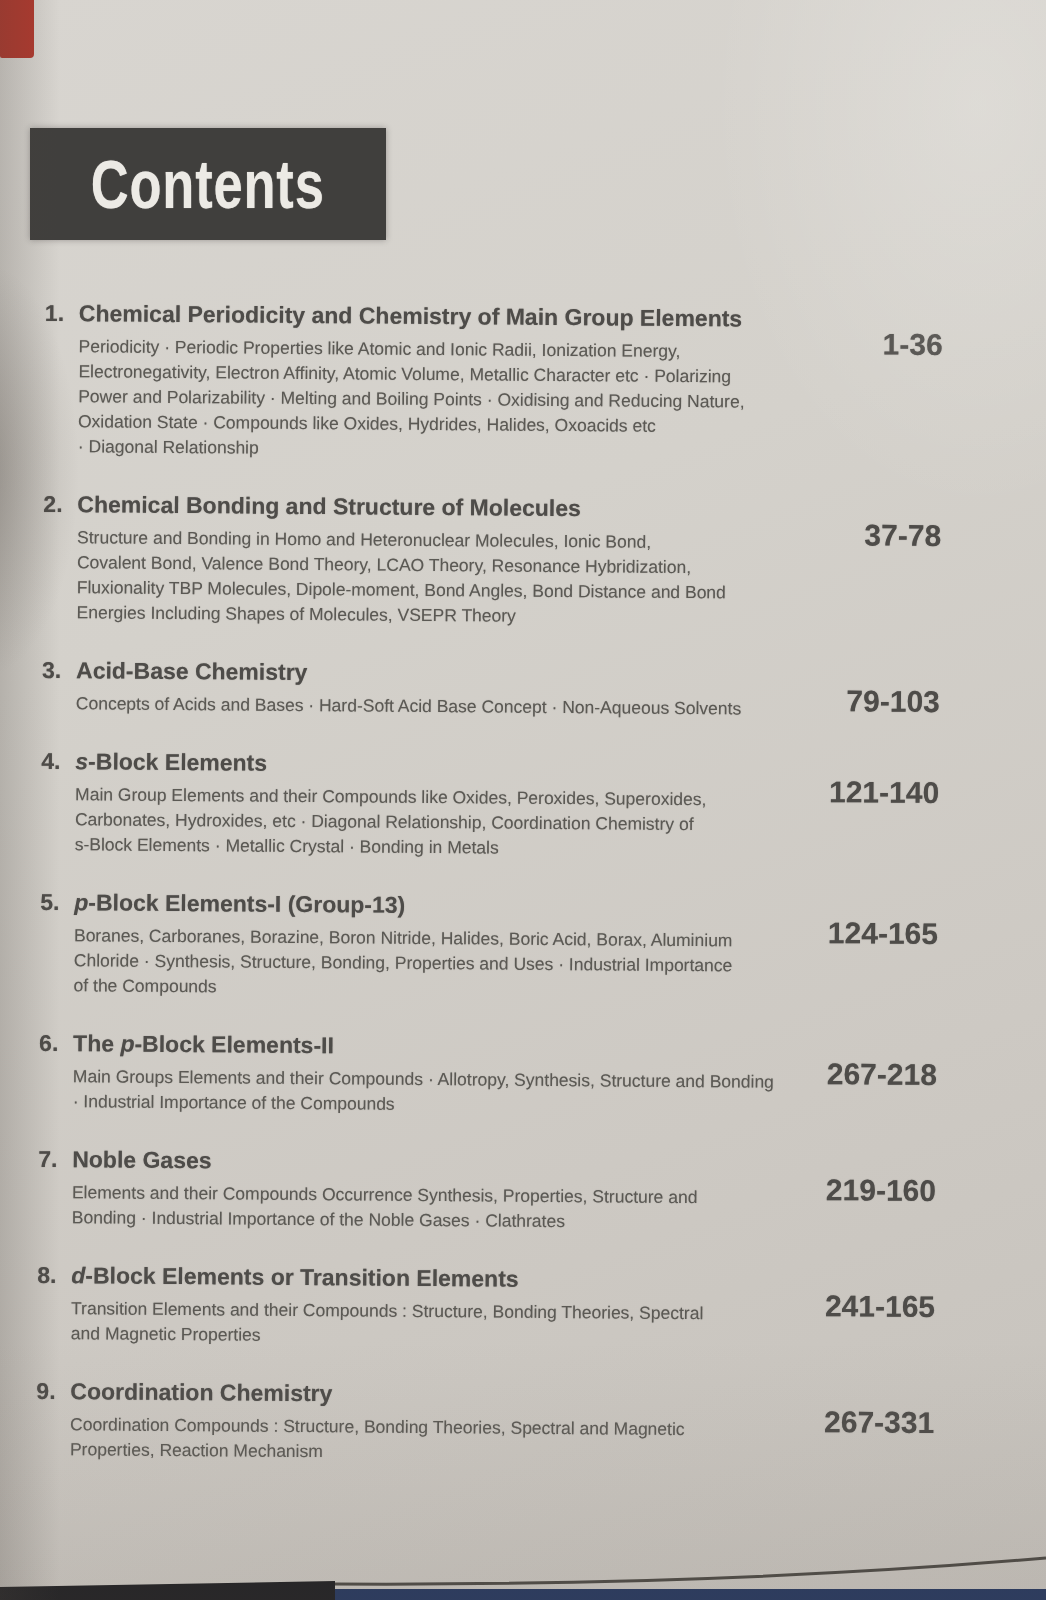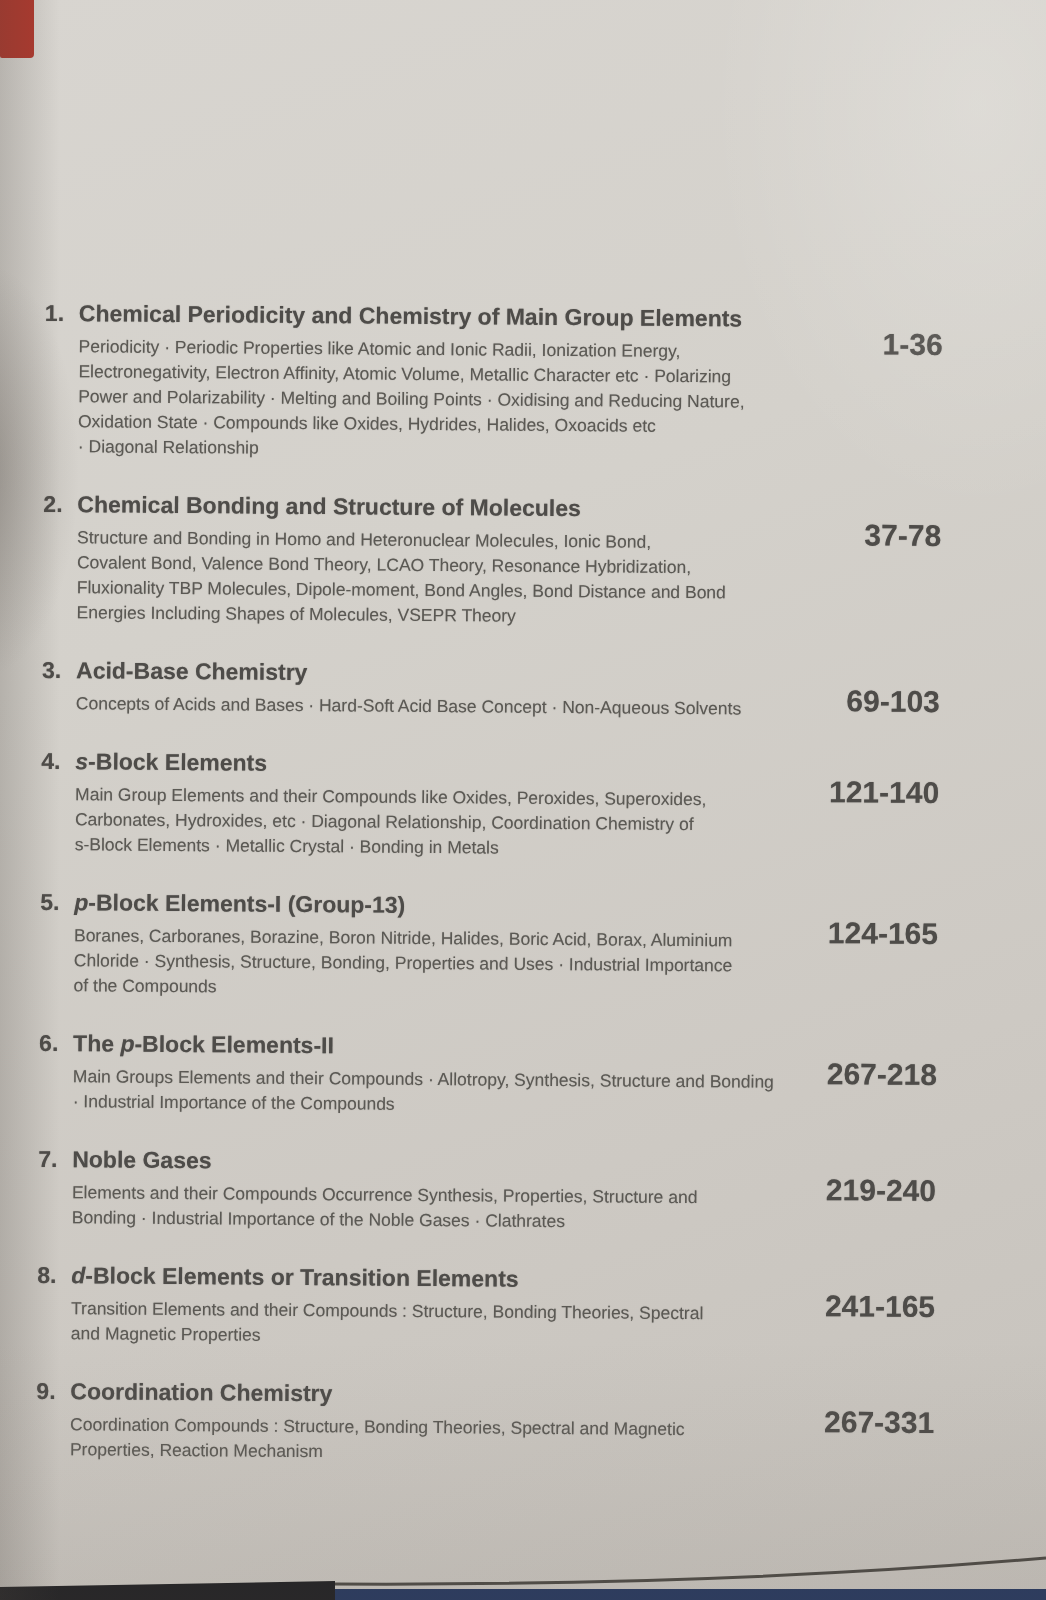--- a/index.html
+++ b/index.html
@@ -75,20 +75,23 @@
   
   .bottom-svg{position:absolute;left:0;bottom:0;pointer-events:none;}
 </style>
 </head>
 <body>
 
 <div class="photo">
 
   <div class="red-tab" style="background: rgb(176, 57, 46);"></div>
 
+  <div class="title-box" style="background: rgb(64, 63, 61);">
+    <span class="t">Contents</span>
+  </div>
 
   <div class="toc">
     <div class="entry">
       <div class="entry-head">
         <span class="entry-num">1.</span>
         <span class="entry-title"><span>Chemical Periodicity and Chemistry of Main Group Elements</span></span>
       </div>
       <span class="entry-pages">1-36</span>
       <div class="entry-desc">
           <div class="desc-line">Periodicity · Periodic Properties like Atomic and Ionic Radii, Ionization Energy,</div>
@@ -111,21 +114,21 @@
           <div class="desc-line">Fluxionality TBP Molecules, Dipole-moment, Bond Angles, Bond Distance and Bond</div>
           <div class="desc-line">Energies Including Shapes of Molecules, VSEPR Theory</div>
         </div>
     </div>
 
     <div class="entry">
       <div class="entry-head">
         <span class="entry-num">3.</span>
         <span class="entry-title"><span>Acid-Base Chemistry</span></span>
       </div>
-      <span class="entry-pages">69-103</span>
+      <span class="entry-pages">79-103</span>
       <div class="entry-desc">
           <div class="desc-line">Concepts of Acids and Bases · Hard-Soft Acid Base Concept · Non-Aqueous Solvents</div>
         </div>
     </div>
 
     <div class="entry">
       <div class="entry-head">
         <span class="entry-num">4.</span>
         <span class="entry-title"><span class="it">s</span><span>-Block Elements</span></span>
       </div>
@@ -160,21 +163,21 @@
           <div class="desc-line">Main Groups Elements and their Compounds  · Allotropy, Synthesis, Structure and Bonding</div>
           <div class="desc-line">· Industrial Importance of the Compounds</div>
         </div>
     </div>
 
     <div class="entry">
       <div class="entry-head">
         <span class="entry-num">7.</span>
         <span class="entry-title"><span>Noble Gases</span></span>
       </div>
-      <span class="entry-pages">219-240</span>
+      <span class="entry-pages">219-160</span>
       <div class="entry-desc">
           <div class="desc-line">Elements and their Compounds Occurrence Synthesis, Properties, Structure and</div>
           <div class="desc-line">Bonding  · Industrial Importance of the Noble Gases · Clathrates</div>
         </div>
     </div>
 
     <div class="entry">
       <div class="entry-head">
         <span class="entry-num">8.</span>
         <span class="entry-title"><span class="it">d</span><span>-Block Elements or Transition Elements</span></span>

